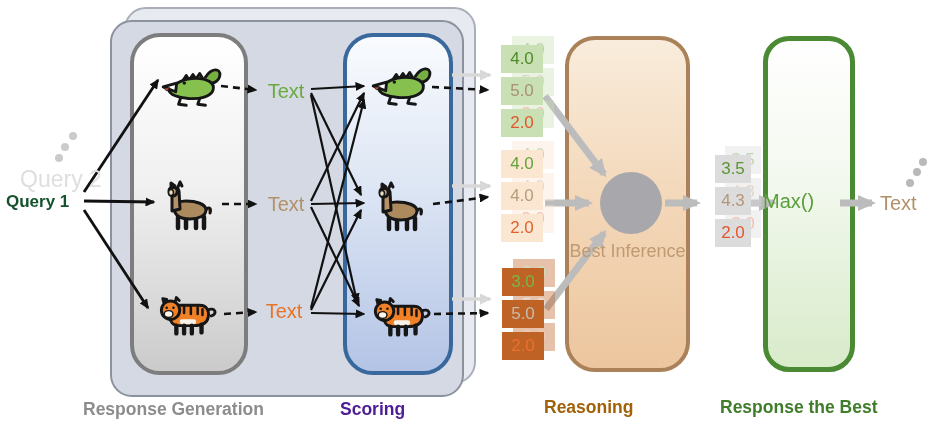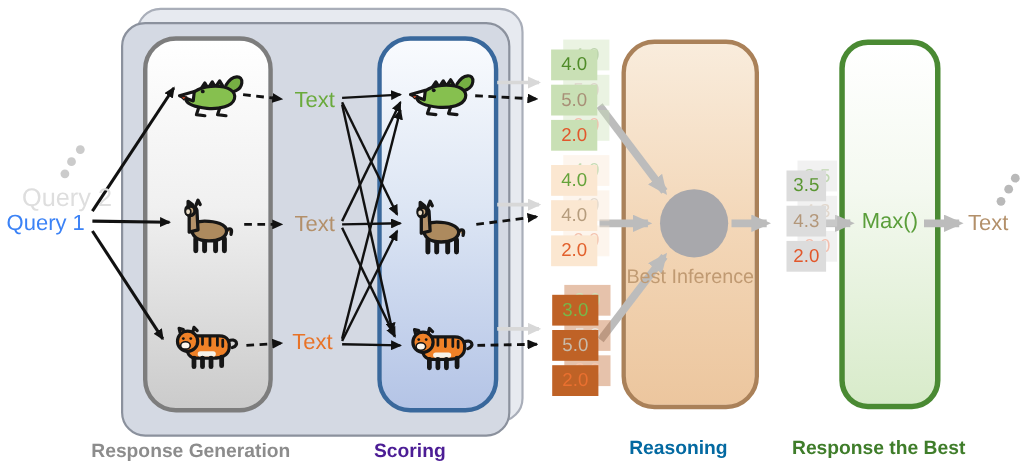--- a/index.html
+++ b/index.html
@@ -17,44 +17,44 @@
   .panel{border-radius:30px;box-sizing:border-box;}
   .panel-gen{left:130px;top:33px;width:118px;height:342px;border:4px solid #7d7d7d;
     background:linear-gradient(180deg,#ffffff 0%,#f0f0f0 45%,#cbcbcb 100%);}
   .panel-scoring{left:343px;top:33px;width:110px;height:342px;border:4px solid #39689c;
     background:linear-gradient(180deg,#f9fbfe 0%,#dde6f4 45%,#b4c4e6 100%);}
   .panel-reasoning{left:565px;top:36px;width:125px;height:336px;border:4px solid #aa8159;
     background:linear-gradient(180deg,#f9ecdc 0%,#f3d7b8 50%,#ecc69e 100%);}
   .panel-select{left:763px;top:36px;width:92px;height:336px;border:5px solid #4a8a33;border-radius:26px;
     background:linear-gradient(180deg,#ffffff 0%,#f4f9f0 40%,#d8ebca 100%);}
 
-  .query{font-size:20px;color:#3b82f6;}
+  .query{font-size:17px;color:#14532d;font-weight:bold;}
   .query-faded{font-size:23px;color:#dedede;}
 
   .text-label{font-size:20px;width:44px;text-align:center;}
 
   .stack{width:55px;}
   .card{position:absolute;width:42px;height:28px;display:flex;align-items:center;
         justify-content:center;font-size:17px;}
   .card.sh{opacity:0.38;}
   .bg-croc{background:#c9e0b5;}
   .bg-llama{background:#fbe7d1;}
   .bg-tiger{background:#bf6226;}
   .bg-final{background:#dcdcdc;}
   .card-final{width:36px;}
 
   .truth-label{left:565px;top:240px;width:125px;text-align:center;font-size:18px;
     line-height:22px;color:#c09a72;}
-  .max-label{left:763px;top:190px;width:92px;text-align:center;font-size:20px;color:#5a9e3a;}
+  .max-label{left:763px;top:190px;width:92px;font-size:20px;color:#5a9e3a;}
   .out-text{left:880px;top:192px;width:50px;font-size:20px;color:#b3906a;}
 
   .stage-label{font-size:17.5px;font-weight:bold;text-align:left;}
   .lbl-gen{left:83px;top:399px;width:210px;color:#8c8c8c;}
   .lbl-scoring{left:340px;top:399px;width:116px;color:#4c1d95;}
-  .lbl-reasoning{left:572px;top:397px;width:128px;color:#0369a1;}
+  .lbl-reasoning{left:544px;top:397px;width:128px;color:#a16207;}
   .lbl-select{left:720px;top:397px;width:178px;color:#3f7d2a;}
 
   .dot{width:8px;height:8px;border-radius:50%;}
   .dot-l{background:#cbcbcb;}
   .dot-r{background:#b9b9b9;}
 
   .animal{display:block;}
   svg{display:block;}
 </style>
 </head>

